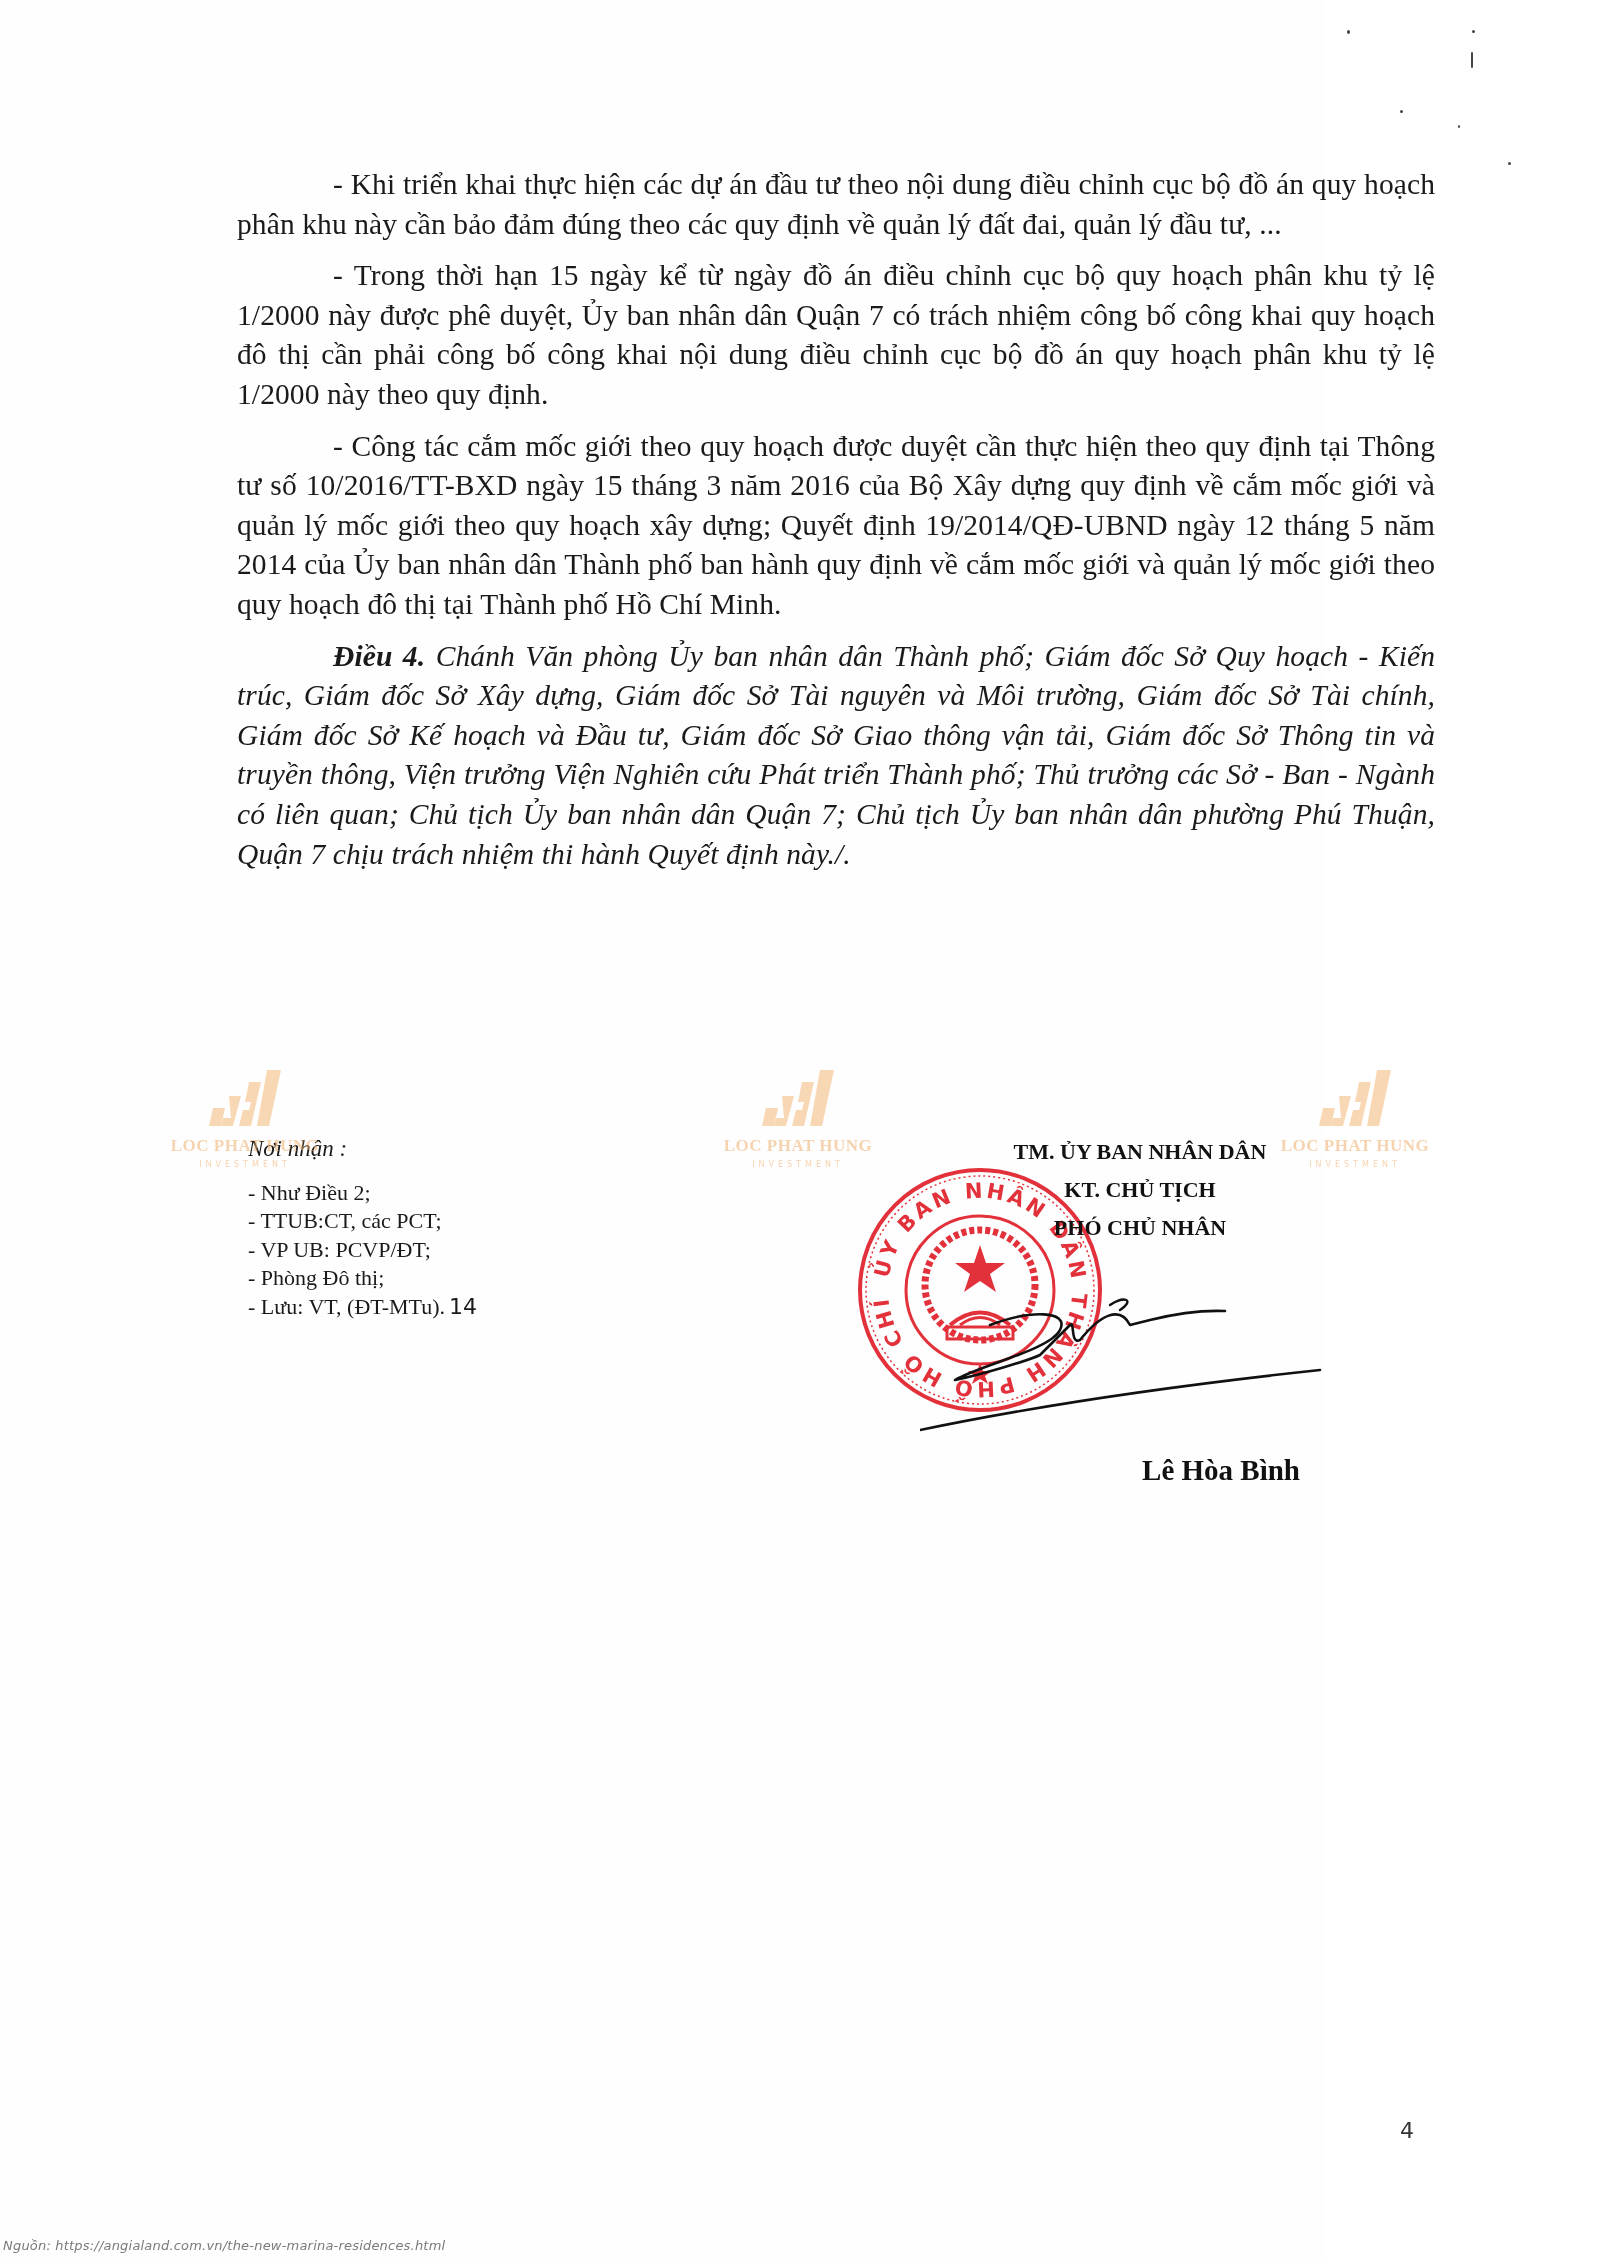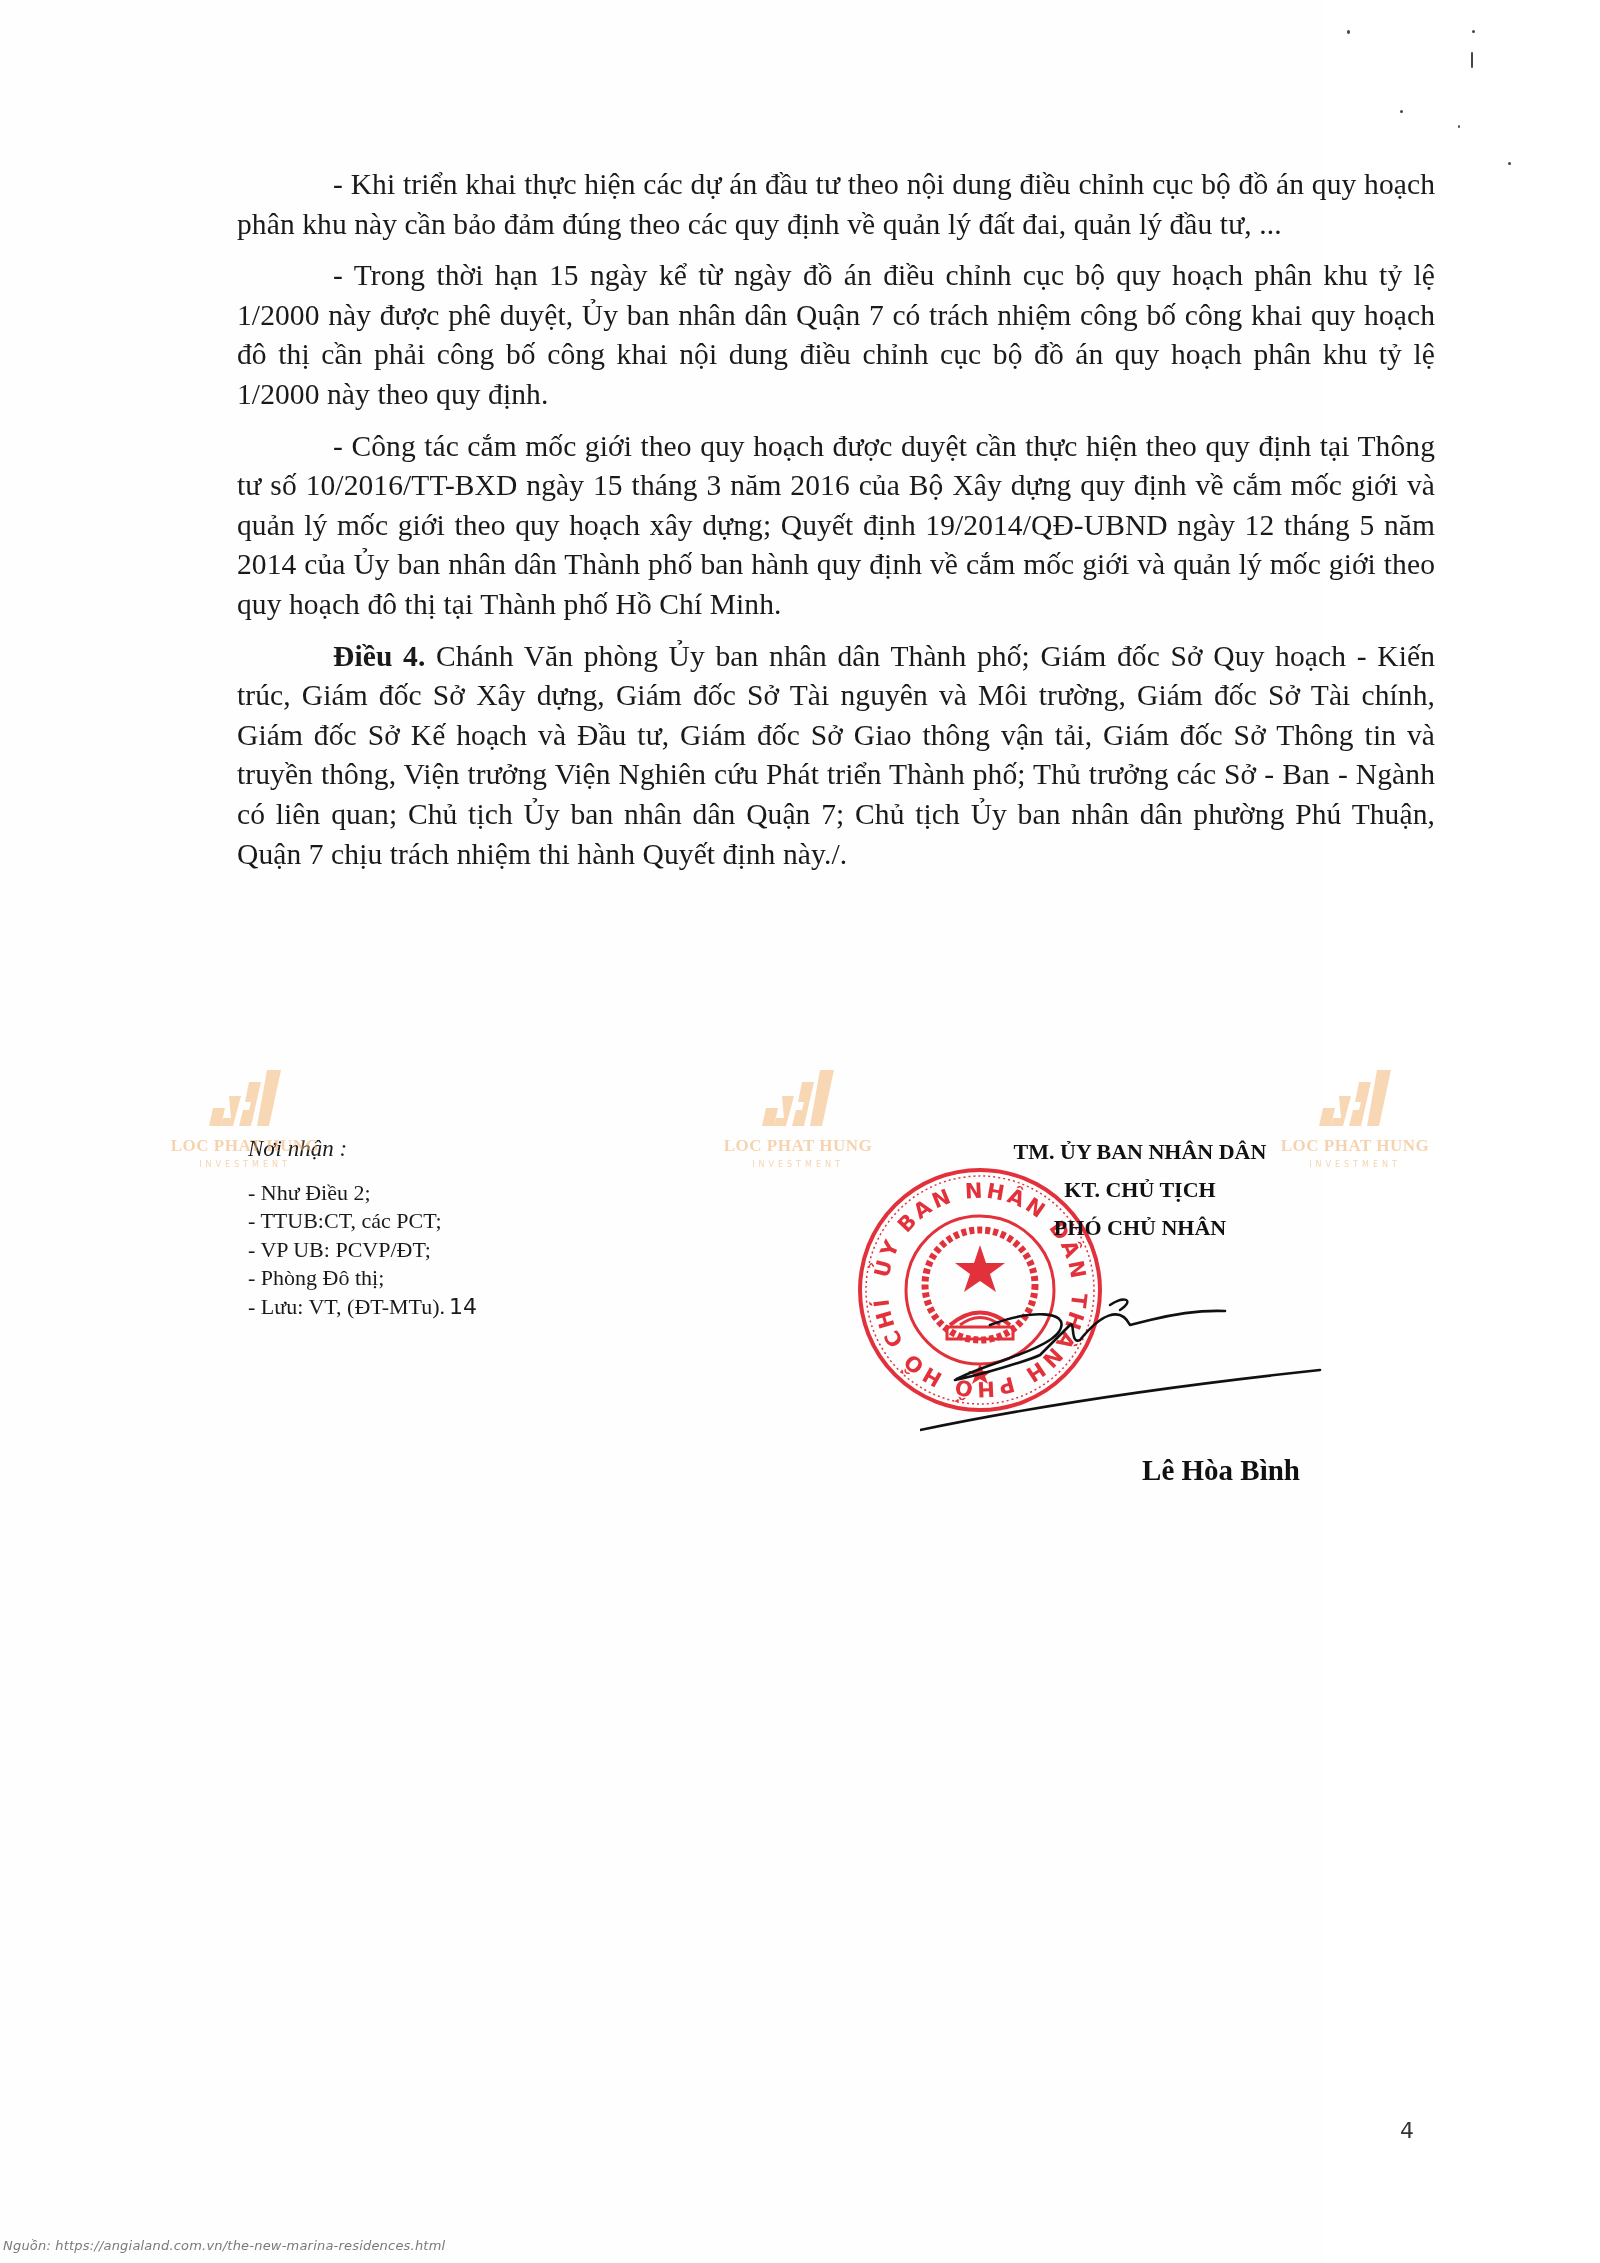--- a/index.html
+++ b/index.html
@@ -29,21 +29,21 @@
       font-size: 29.5px;
       line-height: 39.6px;
       text-align: justify;
       letter-spacing: 0.1px;
     }
     .para {
       margin: 0 0 12px 0;
       text-indent: 96px;
       text-align: justify;
     }
-    .para.article { margin-top: 2px; }
+    .para.article { margin-top: 2px; font-style: italic; }
     .para b { font-weight: bold; }
 
     
     .recipients {
       position: absolute;
       left: 248px;
       top: 1135px;
       font-size: 22px;
       line-height: 28.5px;
       color: #1a1a1a;

